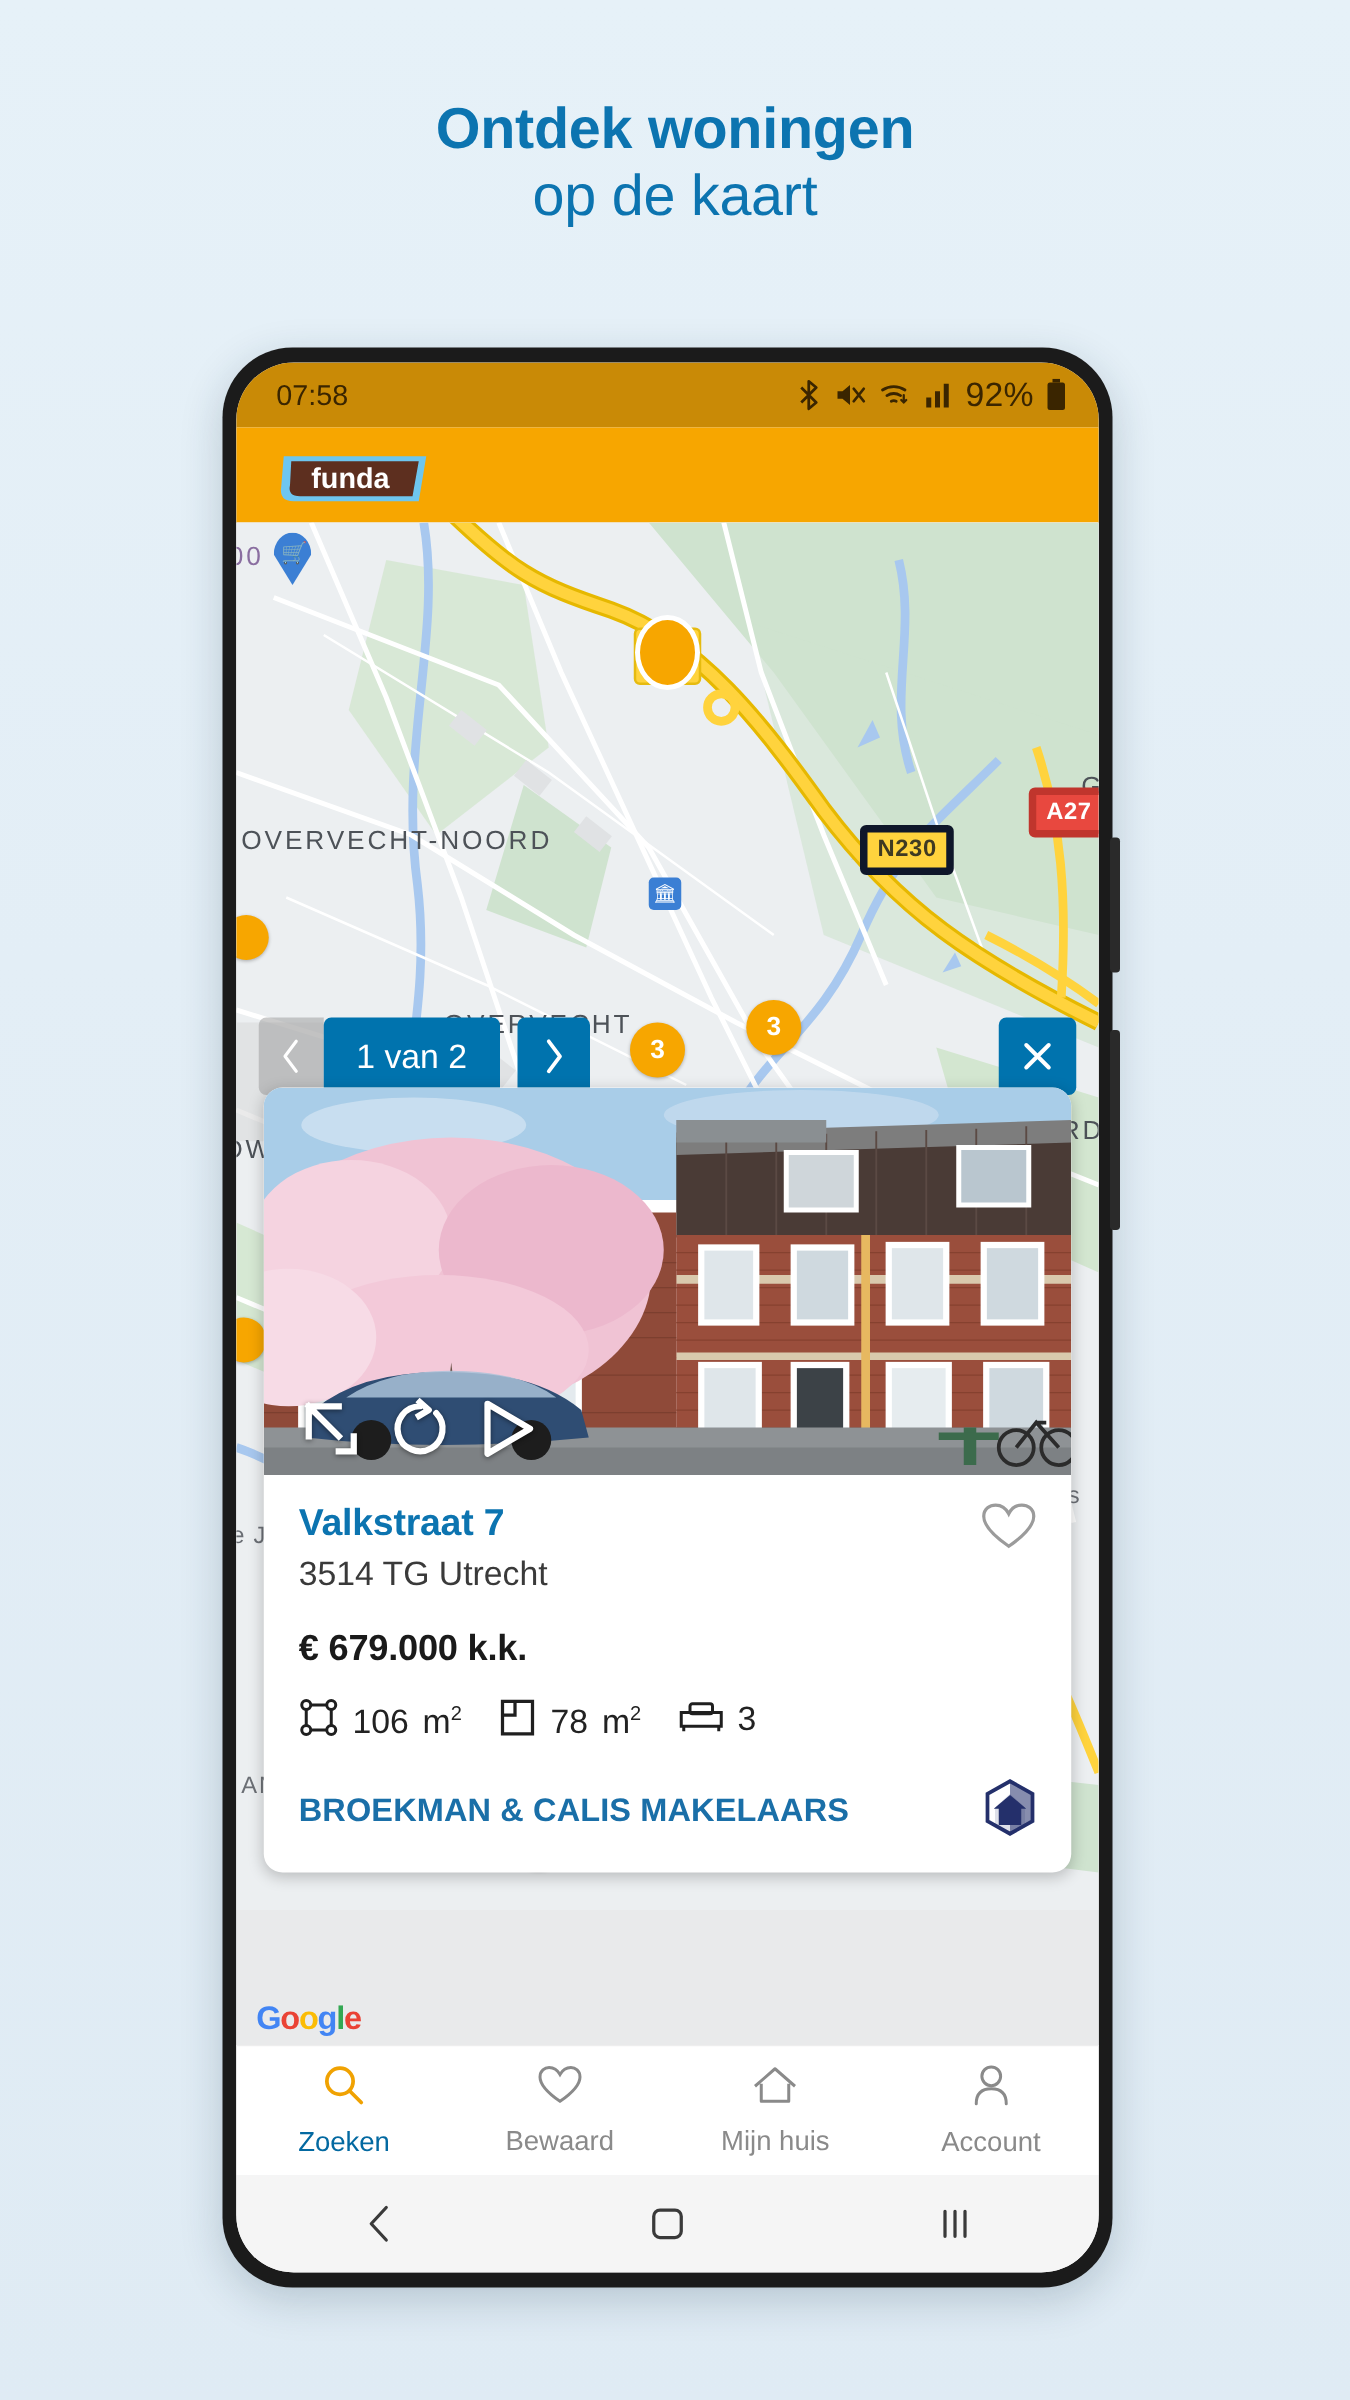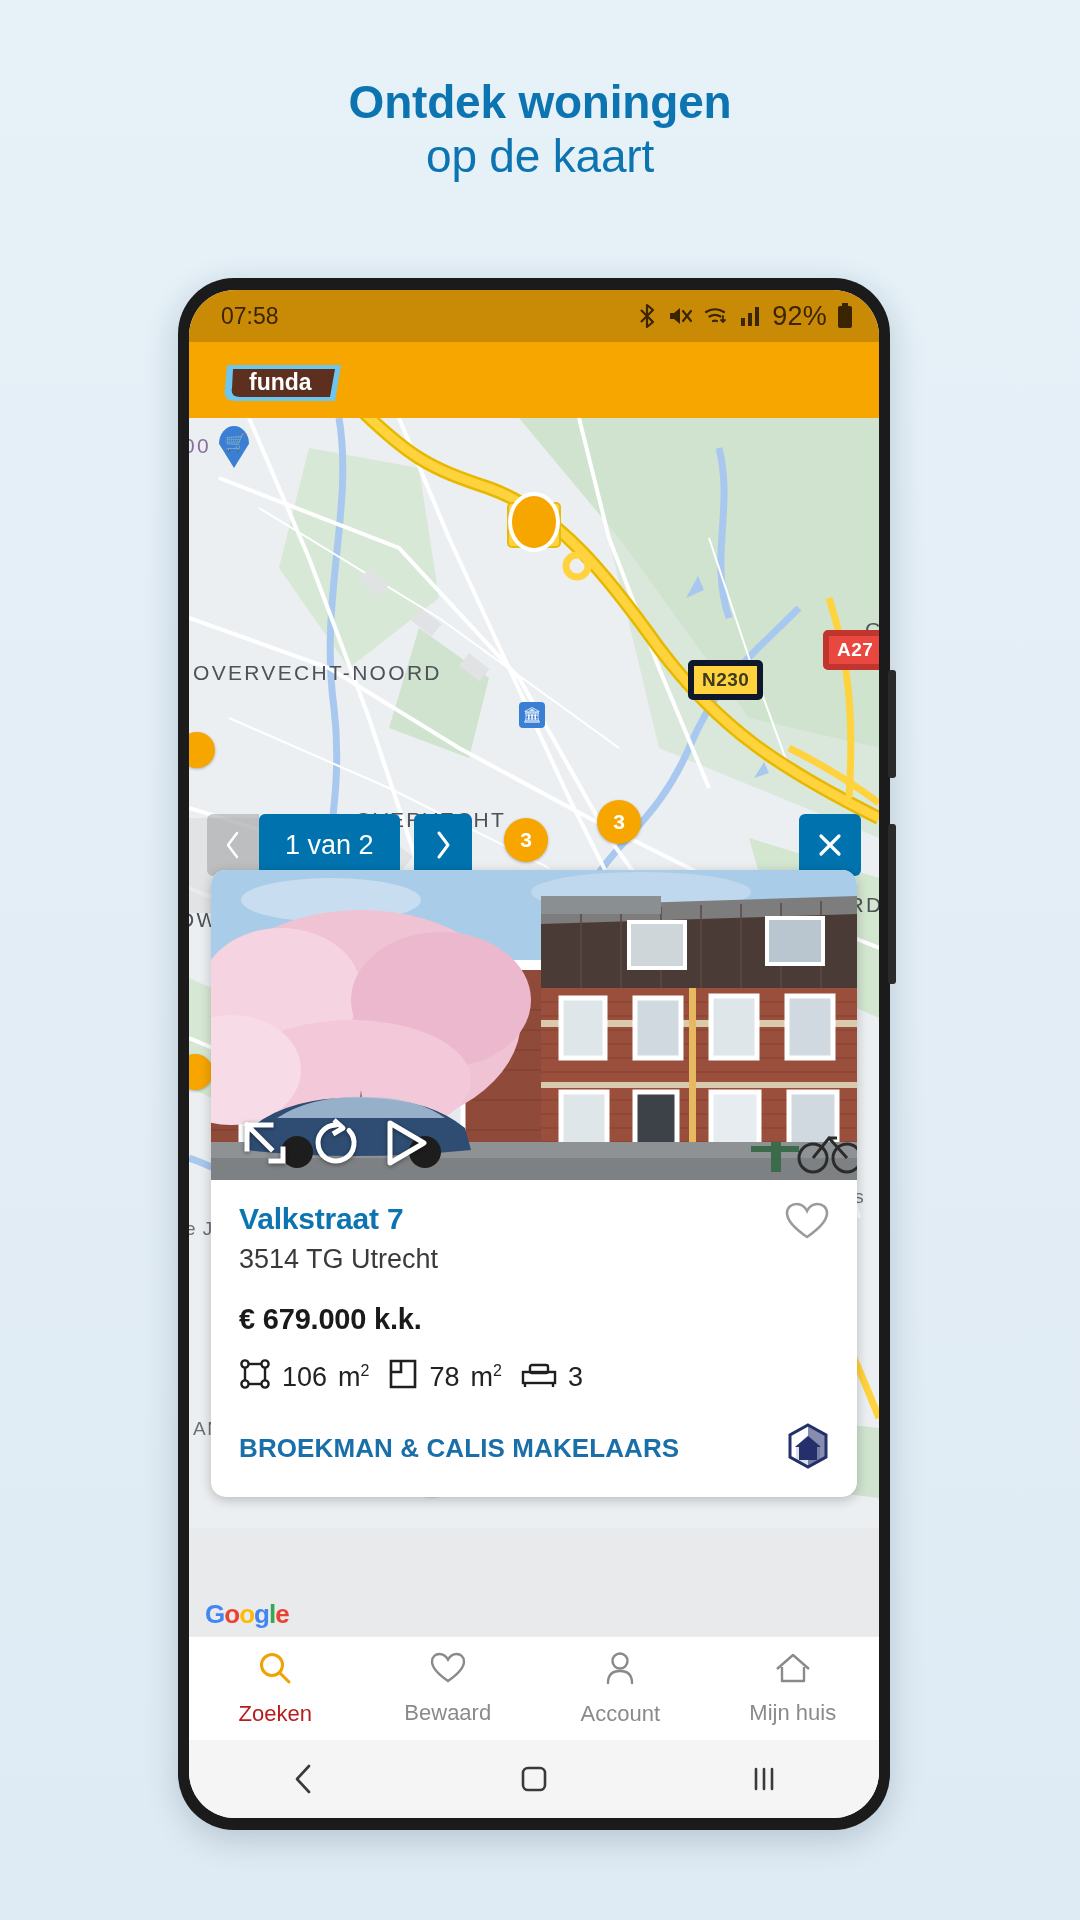--- a/index.html
+++ b/index.html
@@ -207,21 +207,21 @@
     left: 30px; bottom: 12px;
     display: flex; align-items: center; gap: 22px;
   }
   .photo-overlay svg { display: block; filter: drop-shadow(0 1px 2px rgba(0,0,0,.45)); }
 
   .card-body { padding: 22px 28px 24px 28px; }
   .addr-row { display: flex; align-items: flex-start; justify-content: space-between; }
   .addr { font-size: 30px; font-weight: 700; color: #0c74b0; letter-spacing: -.2px; }
   .city { font-size: 27px; color: #3a3a3a; margin-top: 8px; }
   .price { font-size: 29px; font-weight: 700; color: #1a1a1a; margin-top: 28px; letter-spacing: -.2px; }
-  .stats { display: flex; align-items: center; gap: 19px; margin-top: 22px; }
+  .stats { display: flex; align-items: flex-start; gap: 30px; margin-top: 22px; }
   .stat { display: flex; align-items: center; gap: 11px; font-size: 27px; color: #222; }
   .stat sup { font-size: 16px; vertical-align: super; }
   .broker-row {
     display: flex; align-items: center; justify-content: space-between;
     margin-top: 26px;
   }
   .broker {
     font-size: 26px; font-weight: 700; color: #1a6fa8;
     letter-spacing: .1px; white-space: nowrap; overflow: hidden;
   }
@@ -235,21 +235,21 @@
     border-top: 1px solid #eee;
   }
   .tab {
     flex: 1;
     display: flex; flex-direction: column;
     align-items: center; justify-content: center;
     gap: 10px;
     color: #8a8a8a;
     font-size: 22px;
   }
-  .tab.active { color: #b91c1c; }
+  .tab.active { color: #0369a1; }
 
   
   .navbar {
     flex: 0 0 auto;
     height: 78px;
     background: #f5f5f5;
     display: flex; align-items: center; justify-content: space-around;
   }
   .navbar svg { display: block; }
 </style>
@@ -647,34 +647,34 @@
       <div class="tab">
         <span>
           <svg width="36" height="32" viewBox="0 0 36 32">
               <path d="M18 29 C5 20 2 13.5 2 9.5 C2 4.6 5.8 2 9.3 2 C13 2 16.3 4.6 18 7.6 C19.7 4.6 23 2 26.7 2 C30.2 2 34 4.6 34 9.5 C34 13.5 31 20 18 29 Z" fill="none" stroke="#8a8a8a" stroke-width="2.4"></path>
             </svg>
         </span>
         <span>Bewaard</span>
       </div>
       <div class="tab">
         <span>
+          <svg width="38" height="32" viewBox="0 0 38 32">
+              <path d="M3 17 L19 3 L35 17 M8 15 L8 29 L30 29 L30 15" fill="none" stroke="#8a8a8a" stroke-width="2.4" stroke-linejoin="round"></path>
+            </svg>
+        </span>
+        <span>Mijn huis</span>
+      </div>
+      <div class="tab">
+        <span>
           <svg width="32" height="34" viewBox="0 0 32 34">
               <circle cx="16" cy="10" r="7.5" fill="none" stroke="#8a8a8a" stroke-width="2.4"></circle>
               <path d="M4 32 C4 23 9 20 16 20 C23 20 28 23 28 32" fill="none" stroke="#8a8a8a" stroke-width="2.4" stroke-linecap="round"></path>
             </svg>
         </span>
         <span>Account</span>
-      </div>
-      <div class="tab">
-        <span>
-          <svg width="38" height="32" viewBox="0 0 38 32">
-              <path d="M3 17 L19 3 L35 17 M8 15 L8 29 L30 29 L30 15" fill="none" stroke="#8a8a8a" stroke-width="2.4" stroke-linejoin="round"></path>
-            </svg>
-        </span>
-        <span>Mijn huis</span>
       </div>
     </div>
 
     <div class="navbar">
       <span>
         <svg width="30" height="34" viewBox="0 0 30 34">
             <path d="M20 4 L8 17 L20 30" fill="none" stroke="#3a3a3a" stroke-width="2.6" stroke-linecap="round" stroke-linejoin="round"></path>
           </svg>
       </span>
       <span>

